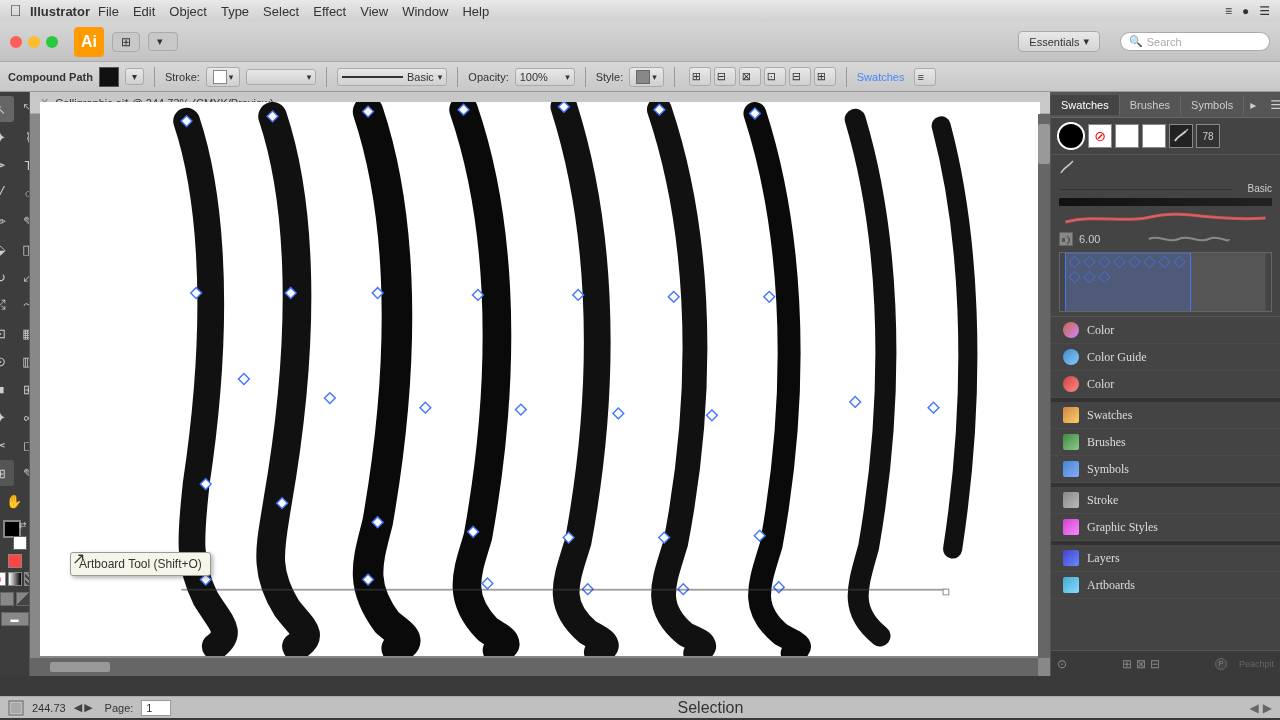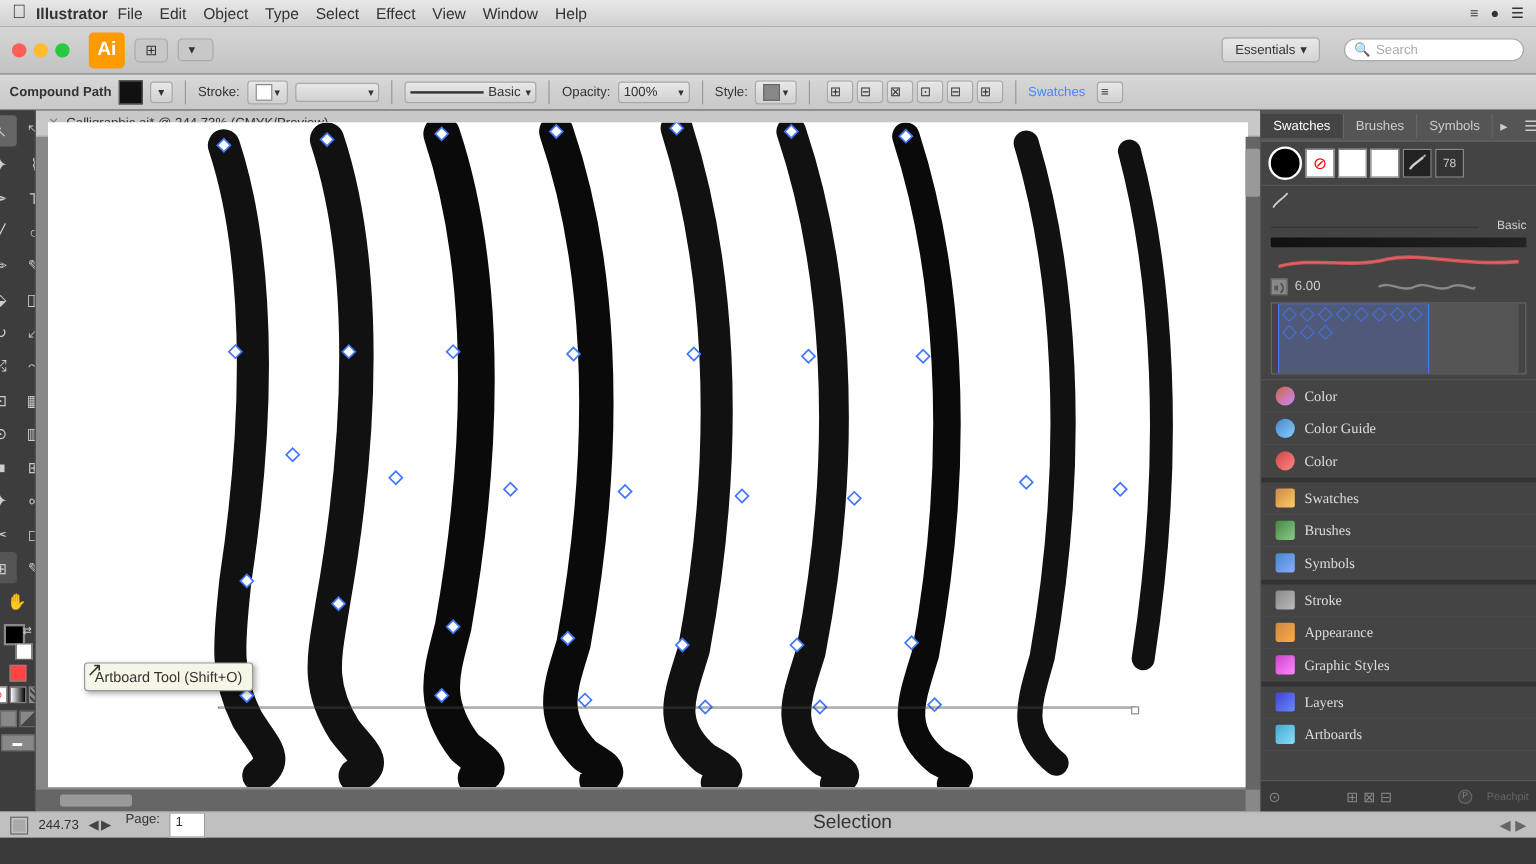--- a/index.html
+++ b/index.html
@@ -56,21 +56,21 @@
     .panel-tab { padding: 4px 10px; font-size: 11px; color: #ccc; cursor: pointer; border-right: 1px solid #666; }
     .panel-tab.active { background: #444; color: #fff; }
     .panel-tab-more { margin-left: auto; padding: 4px 6px; color: #ccc; cursor: pointer; }
     .panel-item { display: flex; align-items: center; padding: 5px 12px; cursor: pointer; gap: 8px; border-bottom: 1px solid #4a4a4a; }
     .panel-item-icon { width: 16px; height: 16px; border-radius: 50%; background: linear-gradient(135deg, #6688cc, #8844cc); flex-shrink: 0; display: flex; align-items: center; justify-content: center; }
     .panel-item-icon.flat { border-radius: 2px; }
     .panel-item-label { font-size: 12px; color: #ddd; font-family: Liberation Serif, serif; }
     .panel-section-sep { height: 4px; background: #333; }
 
     
-    #status-bar { width: 100%; height: 22px; background: #c0c0c0; display: flex; padding: 0 8px; gap: 8px; border-top: 1px solid #aaa; }
+    #status-bar { width: 100%; height: 22px; background: #c0c0c0; display: flex; align-items: center; padding: 0 8px; gap: 8px; border-top: 1px solid #aaa; margin-top: 20px; }
     .status-item { font-size: 11px; color: #333; display: flex; align-items: center; gap: 3px; }
 
     
     #artwork-svg { width: 100%; height: 100%; }
 
   </style>
 </head>
 <body>
 
 <div id="mac-bar">
@@ -478,24 +478,20 @@
       <div class="panel-item">
         <div class="panel-item-icon flat" style="background:linear-gradient(135deg,#4488cc,#88aaff);"></div>
         <span class="panel-item-label">Symbols</span>
       </div>
       <div class="panel-section-sep"></div>
       <div class="panel-item">
         <div class="panel-item-icon flat" style="background:linear-gradient(135deg,#888,#bbb);"></div>
         <span class="panel-item-label">Stroke</span>
       </div>
       <div class="panel-item">
-        <div class="panel-item-icon flat" style="background:linear-gradient(135deg,#cc8844,#ffaa44);"></div>
-        <span class="panel-item-label">Appearance</span>
-      </div>
-      <div class="panel-item">
         <div class="panel-item-icon flat" style="background:linear-gradient(135deg,#cc44cc,#ff88ff);"></div>
         <span class="panel-item-label">Graphic Styles</span>
       </div>
       <div class="panel-section-sep"></div>
       <div class="panel-item">
         <div class="panel-item-icon flat" style="background:linear-gradient(135deg,#4444cc,#6688ff);"></div>
         <span class="panel-item-label">Layers</span>
       </div>
       <div class="panel-item">
         <div class="panel-item-icon flat" style="background:linear-gradient(135deg,#44aacc,#88ddff);"></div>

